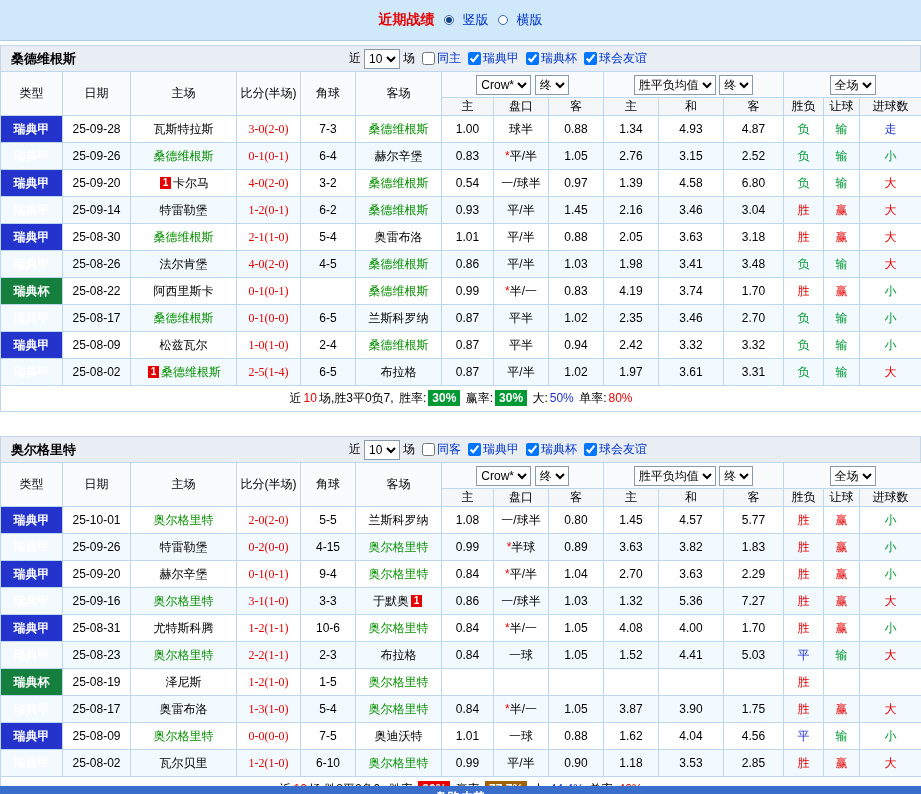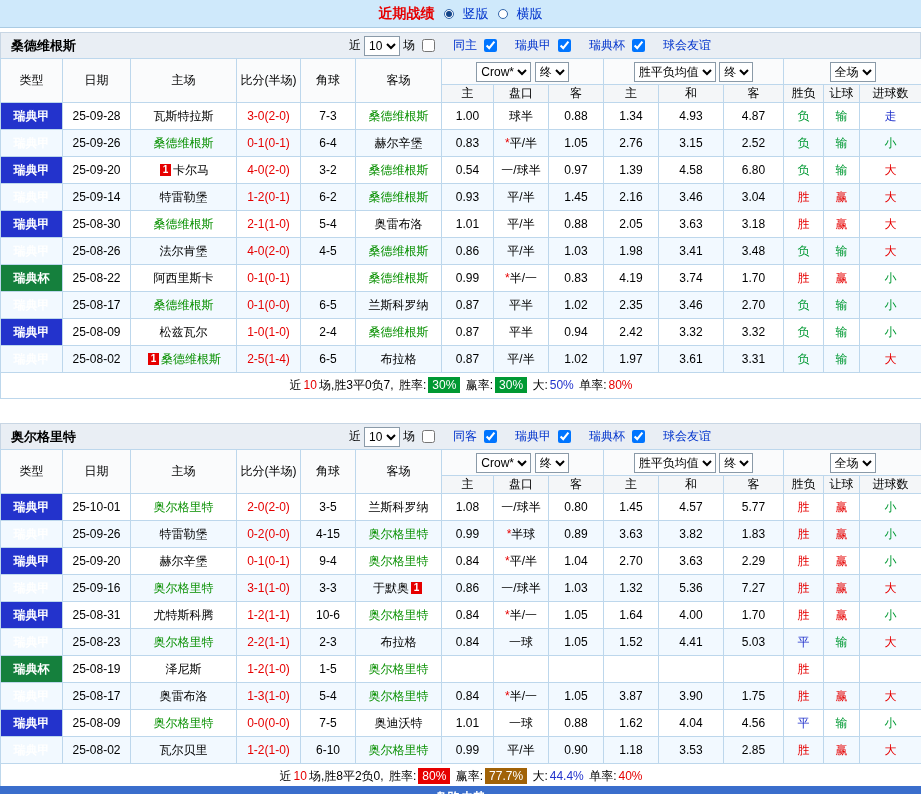--- a/index.html
+++ b/index.html
@@ -4,21 +4,21 @@
 <style>
   * { box-sizing: border-box; }
   html,body { margin:0; padding:0; }
   body {
     width:921px; height:794px; overflow:hidden; position:relative;
     background:#fff; color:#000;
     font-family:"Liberation Sans","DejaVu Sans",sans-serif; font-size:12px;
   }
   
   .topbar {
-    height:28px; background:var(--topbar_bg,#cfe9fb);
+    height:41px; background:var(--topbar_bg,#cfe9fb);
     display:flex; align-items:center; justify-content:center; gap:9px;
     border-bottom:1px solid #aacbe3;
   }
   .topbar .title { color:var(--red,#e60000); font-weight:bold; font-size:14px; }
   .radio {
     width:10px; height:10px; border:1px solid #3366aa; border-radius:50%;
     display:inline-block; position:relative; background:#fff; cursor:pointer;
   }
   .radio.sel::after { content:''; position:absolute; left:1px; top:1px; right:1px; bottom:1px;
     background:#114488; border-radius:50%; }
@@ -27,53 +27,53 @@
   .section { margin-top:4px; }
   .section + .section { margin-top:24px; }
   .section-bar {
     height:26px; background:var(--section_bg,#e9eef4);
     border:1px solid #c8d6e4; border-bottom:none;
     display:flex; align-items:center; position:relative;
   }
   .team-name { font-weight:bold; font-size:13px; margin-left:10px; }
   .filters { position:absolute; left:348px; display:flex; align-items:center; gap:3px; }
   .filters .flabel { color:#000; }
-  .chk { display:inline-flex; align-items:center; gap:17px; cursor:pointer; }
+  .chk { display:inline-flex; align-items:center; gap:1px; cursor:pointer; }
   .chk span { color:var(--link,#0033cc); }
   .chk input { margin:0 1px 0 4px; width:13px; height:13px; }
   select {
     font-family:inherit; font-size:12px; height:20px; border:1px solid #8a9aa8;
     background:#fff; vertical-align:middle;
   }
   
   table { width:921px; border-collapse:collapse; table-layout:fixed; }
   th, td {
     border:1px solid var(--border,#bdd7ec); text-align:center; padding:0;
     overflow:hidden; white-space:nowrap; font-weight:normal;
   }
   thead tr.h1 th { height:26px; background:#fafbfc; }
   thead tr.h2 th { height:18px; background:#f4f6f8; }
   tbody td { height:27px; }
   tbody tr:nth-child(even) td { background:#f2f9ff; }
   td.type { color:#fff; font-weight:bold; }
   td.t-league { background:var(--league,#2333cc); }
   td.t-cup { background:var(--cup,#15803d); }
-  td.score { color:var(--red,#e60000); }
+  td.score { color:var(--red,#e60000);font-family:Liberation Serif, serif; }
   .focal { color:#089000; }
   .c-red { color:var(--red,#e60000); }
   .c-green { color:var(--green,#009933); }
   .c-blue { color:var(--blue,#2233cc); }
   .badge1 {
     display:inline-block; background:var(--red,#e60000); color:#fff;
     font-size:10px; line-height:12px; width:11px; height:12px;
     vertical-align:1px; margin:0 2px; font-weight:bold;
   }
   td.summary { height:26px; background:#fff !important; }
   .summary span { margin:0 1px; }
-  .pct { color:#fff; font-weight:normal; padding:1px 4px;text-align:right; }
+  .pct { color:#fff; font-weight:bold; padding:1px 4px;text-align:right; }
   
   .footer-bar {
     position:absolute; left:0; right:0; top:786px; height:26px;
     background:var(--footer_bg,#3a6ecc); color:#fff; font-weight:bold;
     text-align:center; line-height:24px; font-size:13px;
   }
 </style>
 </head>
 <body>
 
@@ -420,21 +420,21 @@
         <th>让球</th>
         <th>进球数</th>
       </tr>
     </thead>
     <tbody>
         <tr>
           <td class="type t-league">瑞典甲</td>
           <td>25-10-01</td>
           <td><span class="focal">奥尔格里特</span></td>
           <td class="score">2-0(2-0)</td>
-          <td>3-5</td>
+          <td>5-5</td>
           <td><span>兰斯科罗纳</span></td>
           <td>1.08</td>
           <td>一/球半</td>
           <td>0.80</td>
           <td>1.45</td>
           <td>4.57</td>
           <td>5.77</td>
           <td class="c-red">胜</td>
           <td class="c-red">赢</td>
           <td class="c-green">小</td>
@@ -493,21 +493,21 @@
         <tr>
           <td class="type t-league">瑞典甲</td>
           <td>25-08-31</td>
           <td><span>尤特斯科腾</span></td>
           <td class="score">1-2(1-1)</td>
           <td>10-6</td>
           <td><span class="focal">奥尔格里特</span></td>
           <td>0.84</td>
           <td><span class="c-red">*</span>半/一</td>
           <td>1.05</td>
-          <td>1.64</td>
+          <td>4.08</td>
           <td>4.00</td>
           <td>1.70</td>
           <td class="c-red">胜</td>
           <td class="c-red">赢</td>
           <td class="c-green">小</td>
         </tr>
         <tr>
           <td class="type t-league">瑞典甲</td>
           <td>25-08-23</td>
           <td><span class="focal">奥尔格里特</span></td>

